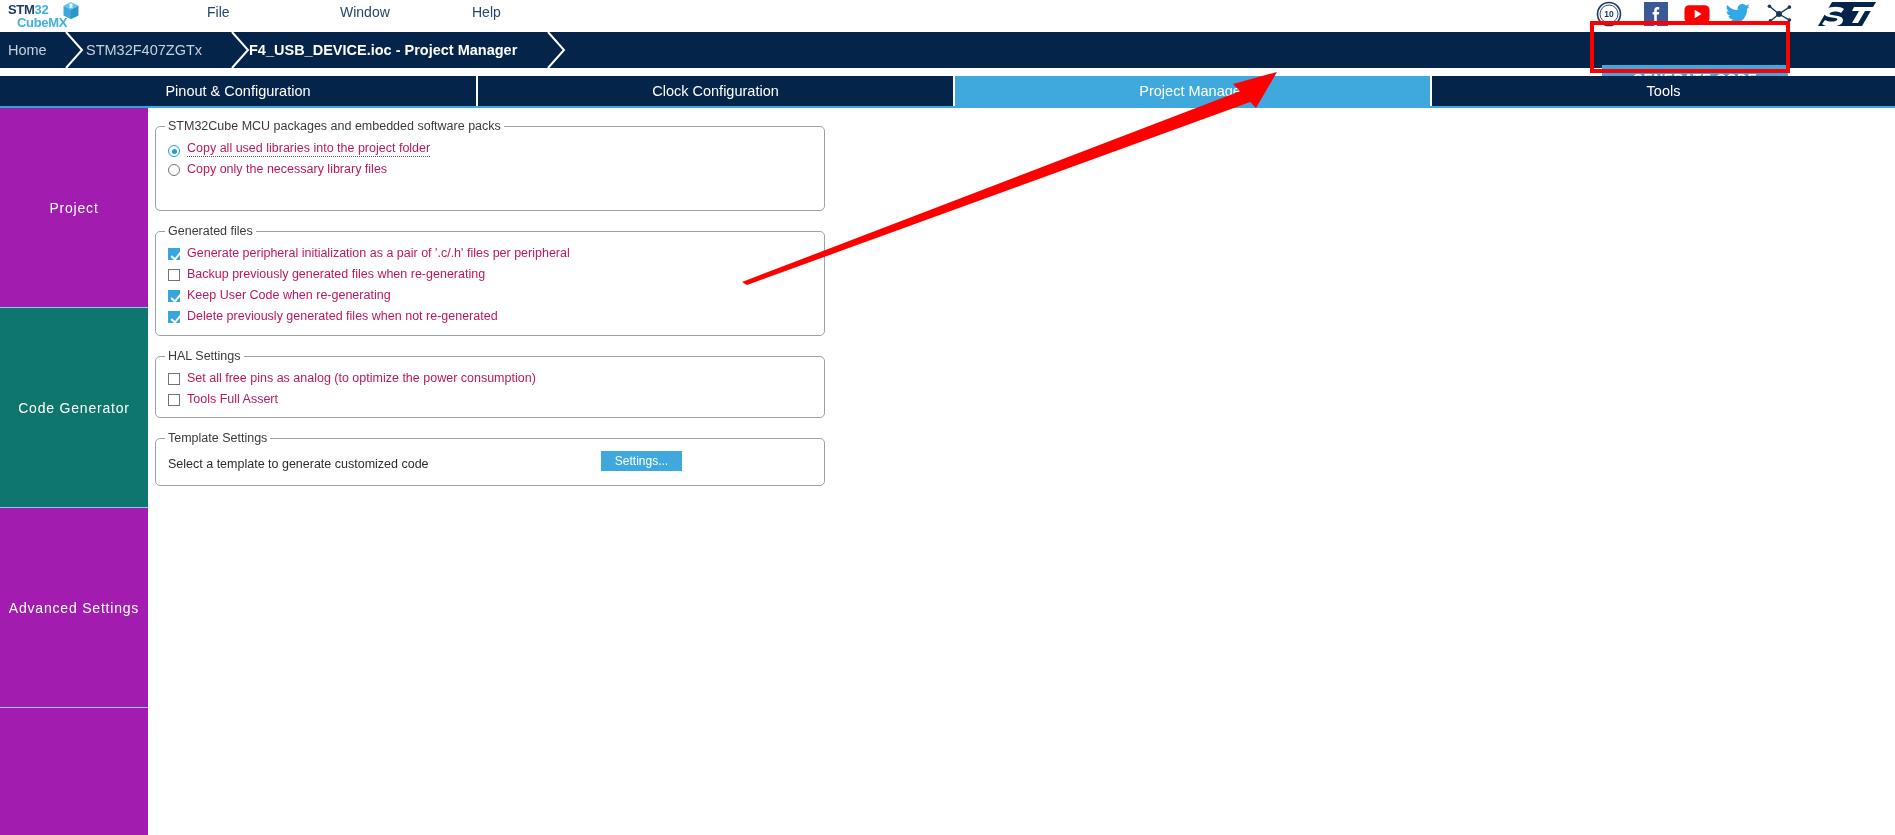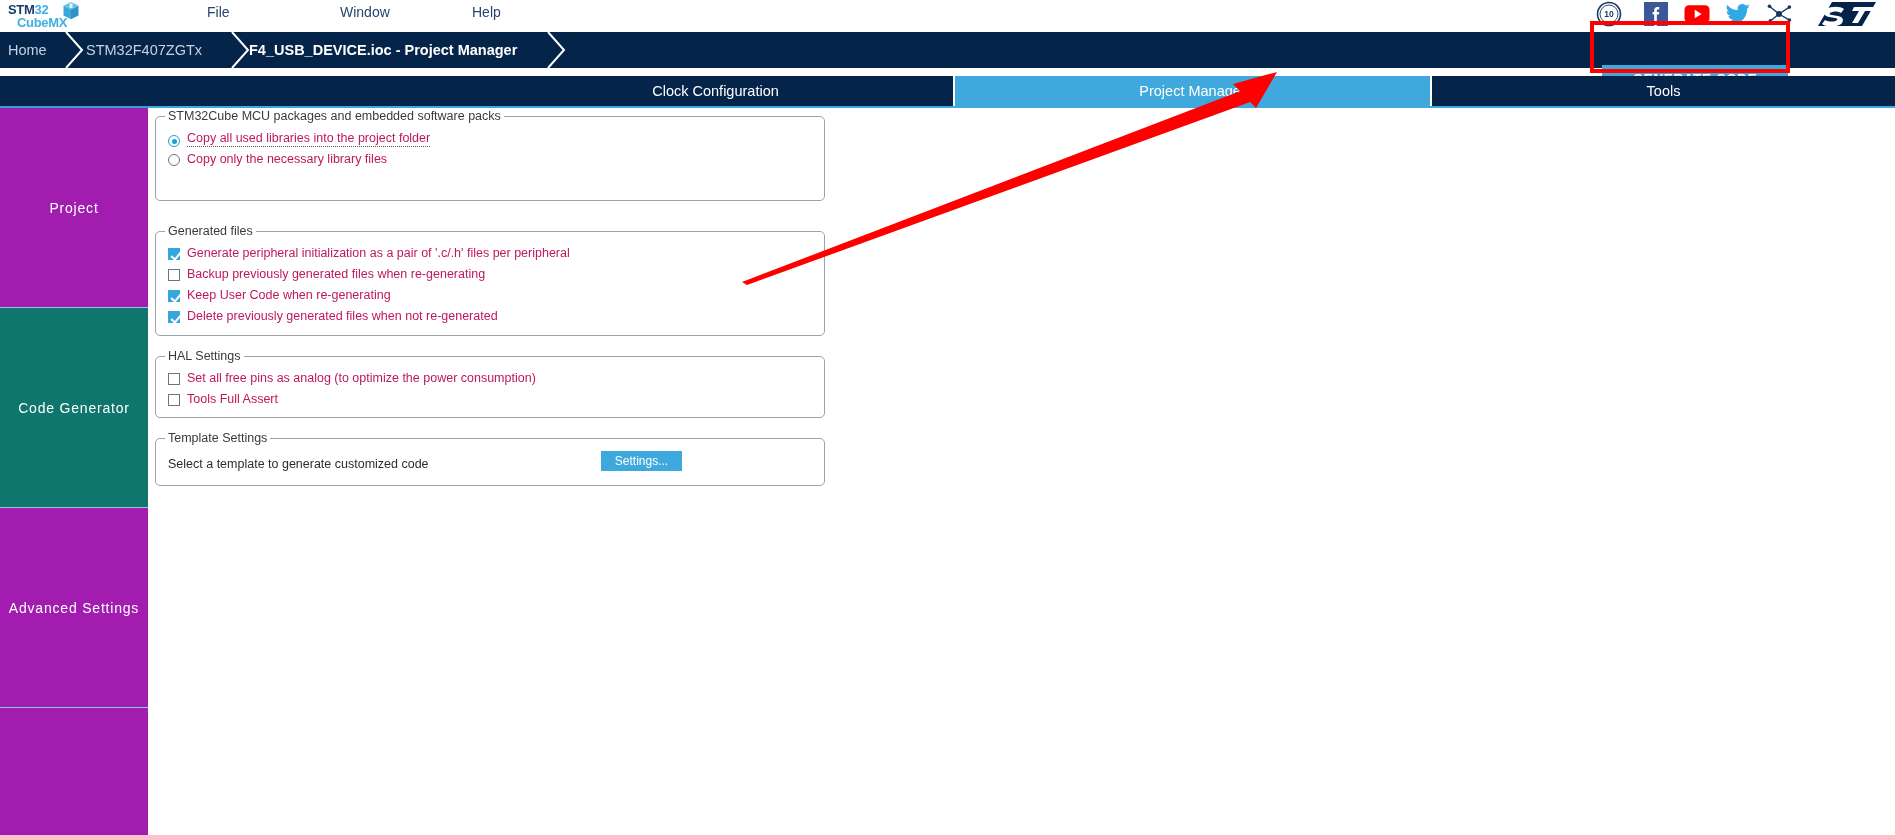--- a/index.html
+++ b/index.html
@@ -281,37 +281,38 @@
     </svg>
     <div class="crumb active" style="left:249px">F4_USB_DEVICE.ioc - Project Manager</div>
     <svg class="chev" style="left:544px" viewBox="0 0 26 36">
       <path d="M4 0 L20 18 L4 36" stroke="#ffffff" stroke-width="2" fill="none"></path>
     </svg>
 
     <div class="genbtn">GENERATE CODE</div>
   </div>
 
   <div class="tabbar">
+    <div class="tab" style="left:0px;width:478px">Pinout &amp; Configuration</div>
     <div class="tab" style="left:478px;width:477px">Clock Configuration</div>
     <div class="tab active" style="left:955px;width:477px">Project Manager</div>
     <div class="tab" style="left:1432px;width:463px;border-right:none">Tools</div>
   </div>
   <div style="position:absolute;left:148px;top:106px;width:1747px;height:2px;background:#3fa9dd"></div>
   <div style="position:absolute;left:0px;top:106px;width:148px;height:2px;background:#2fa3db"></div>
 
   <div class="leftnav">
     <div class="navitem" style="top:0px;height:200px">Project</div>
     <div class="navitem active" style="top:200px;height:200px">Code Generator</div>
     <div class="navitem" style="top:400px;height:200px">Advanced Settings</div>
     <div class="navitem" style="top:600px;height:127px;border-bottom:none"></div>
   </div>
 
   <div class="content">
 
-    <div class="groupbox" style="left:7px;top:8px;width:670px;height:85px">
+    <div class="groupbox" style="left:7px;top:18px;width:670px;height:85px">
       <div class="gtitle">STM32Cube MCU packages and embedded software packs</div>
 
       <div class="optrow focused" style="top:14px">
         <span class="radio checked"></span>
         <span class="lbl">Copy all used libraries into the project folder</span>
       </div>
 
       <div class="optrow" style="top:35px">
         <span class="radio"></span>
         <span class="lbl">Copy only the necessary library files</span>

